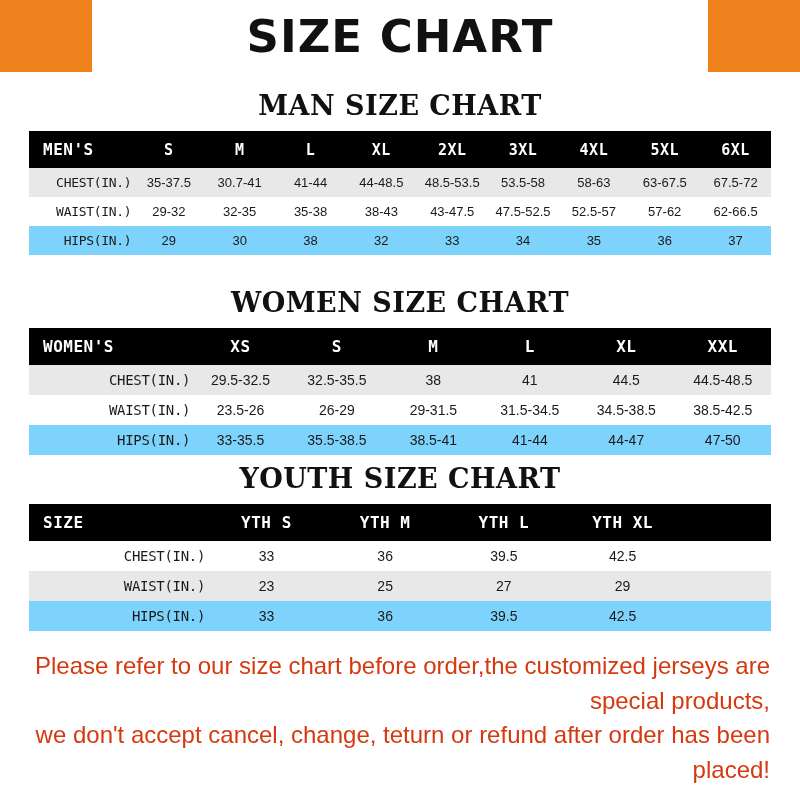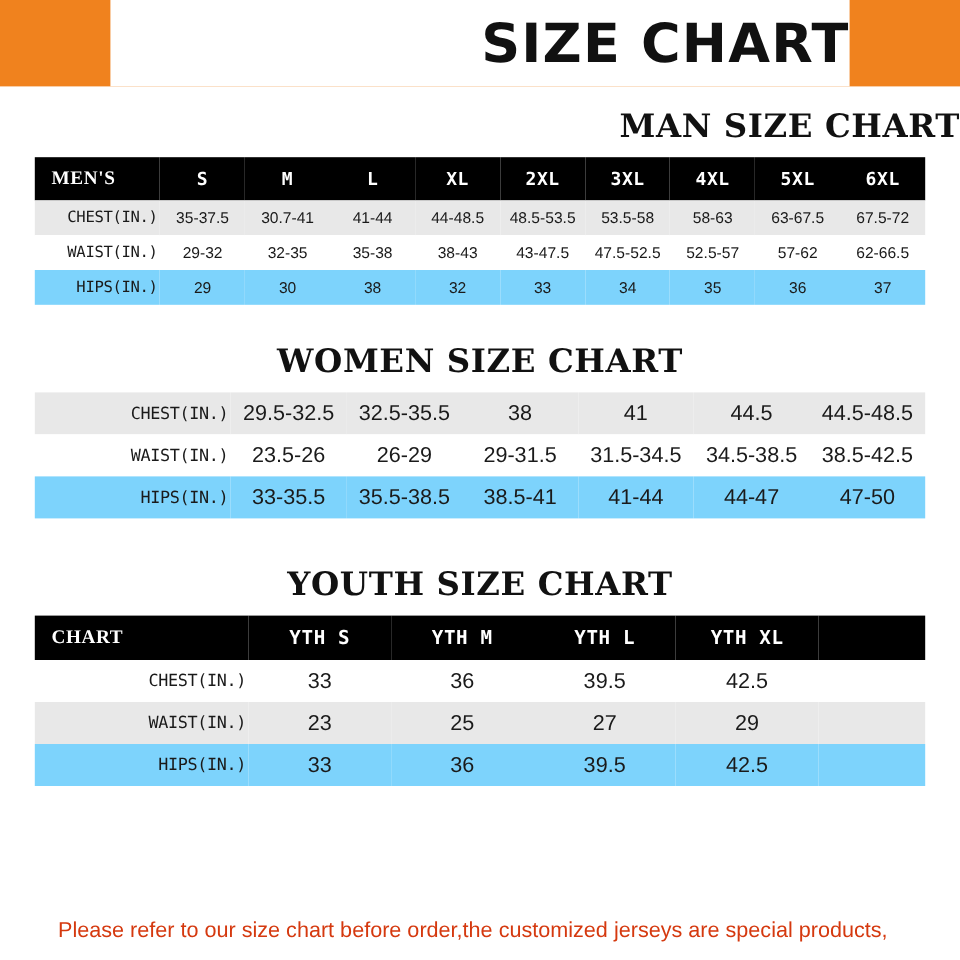--- a/index.html
+++ b/index.html
@@ -24,43 +24,43 @@
     align-items: center;
     justify-content: center;
     position: relative;
   }
   .banner-inner {
     background: #ffffff;
     width: 616px;
     height: 72px;
     display: flex;
     align-items: center;
-    justify-content: flex-end;
+    justify-content: center;
   }
   .banner-title {
     font-family: "DejaVu Sans", sans-serif;
     font-weight: bold;
     font-size: 45px;
     letter-spacing: 1px;
     color: #111111;
     line-height: 1;
   }
 
   
   .section-title {
     text-align: center;
     font-family: "DejaVu Serif", serif;
     font-weight: bold;
     font-size: 27px;
     color: #111111;
     letter-spacing: 0.5px;
   }
-  #man-title   { margin-top: 18px; text-align: right; }
+  #man-title   { margin-top: 18px; }
   #women-title { margin-top: 32px; }
-  #youth-title { margin-top: 40px; }
+  #youth-title { margin-top: 8px; }
 
   
   .table-wrap {
     margin: 10px auto 0 auto;
     width: 742px;
   }
   table.size-table {
     border-collapse: collapse;
     width: 100%;
     table-layout: fixed;
@@ -74,53 +74,52 @@
     font-weight: bold;
     font-size: 15px;
     padding: 9px 2px;
     text-align: center;
     letter-spacing: 0.5px;
   }
   table.size-table tr.head-row th.label-col {
     text-align: left;
     padding-left: 14px;
     font-size: 16px;
-    font-family: Liberation Serif, serif;
   }
   table.size-table td {
     font-family: "Liberation Sans", sans-serif;
     font-size: 13px;
     color: #1a1a1a;
     text-align: center;
     padding: 7px 2px;
   }
   table.size-table td.label-col {
     font-family: "DejaVu Sans Mono", monospace;
     font-size: 13px;
     letter-spacing: -0.3px;
     text-align: right;
   }
   table.size-table tr.band-light { background: #e8e8e8; }
   table.size-table tr.band-white { background: #ffffff; }
   table.size-table tr.band-grey  { background: #7dd3fc; }
 
   
-  #women-table td, #youth-table td { font-size: 18px; }
+  #women-table td, #youth-table td { font-size: 14px; }
   #women-table tr.head-row th, #youth-table tr.head-row th { font-size: 16px; }
   #women-table td.label-col, #youth-table td.label-col { font-size: 14px; }
 
   
   .note {
     position: absolute;
     left: 0; right: 12px;
     bottom: 12px;
-    text-align: center;
+    text-align: right;
     color: #d5390f;
     font-family: "Liberation Sans", sans-serif;
-    font-size: 18px;
+    font-size: 24px;
     line-height: 1.45;
     padding: 0 18px;
   }
   .note .line { display: block; }
 </style>
 </head>
 <body>
 
 <div id="page">
 
@@ -204,20 +203,29 @@
       <colgroup>
         <col style="width:22%">
           <col style="width:13%">
           <col style="width:13%">
           <col style="width:13%">
         <col style="width:13%">
           <col style="width:13%">
           <col style="width:13%">
       </colgroup>
       <tbody>
+          <tr class="head-row">
+        <th class="label-col">WOMEN'S</th>
+        <th>XS</th>
+        <th>S</th>
+        <th>M</th>
+        <th>L</th>
+        <th>XL</th>
+        <th>XXL</th>
+      </tr>
       <tr class="band-light">
         <td class="label-col">CHEST(IN.)</td>
         <td>29.5-32.5</td>
         <td>32.5-35.5</td>
         <td>38</td>
         <td>41</td>
         <td>44.5</td>
         <td>44.5-48.5</td>
       </tr>
       <tr class="band-white">
@@ -248,21 +256,21 @@
       <colgroup>
         <col style="width:24%">
           <col style="width:16%">
           <col style="width:16%">
           <col style="width:16%">
           <col style="width:16%">
           <col style="width:12%">
       </colgroup>
       <tbody>
           <tr class="head-row">
-        <th class="label-col">CHART</th>
+        <th class="label-col">SIZE</th>
         <th>YTH S</th>
         <th>YTH M</th>
         <th>YTH L</th>
         <th>YTH XL</th>
         <th></th>
       </tr>
       <tr class="band-white">
         <td class="label-col">CHEST(IN.)</td>
         <td>33</td>
         <td>36</td>
@@ -285,15 +293,16 @@
         <td>39.5</td>
         <td>42.5</td>
         <td></td>
       </tr>
     </tbody>
       </table>
   </div>
 
   <div class="note">
     <span class="line">Please refer to our size chart before order,the customized jerseys are special products,</span>
+    <span class="line">we don't accept cancel, change, teturn or refund after order has been placed!</span>
   </div>
 
 </div>
 
 </body></html>

